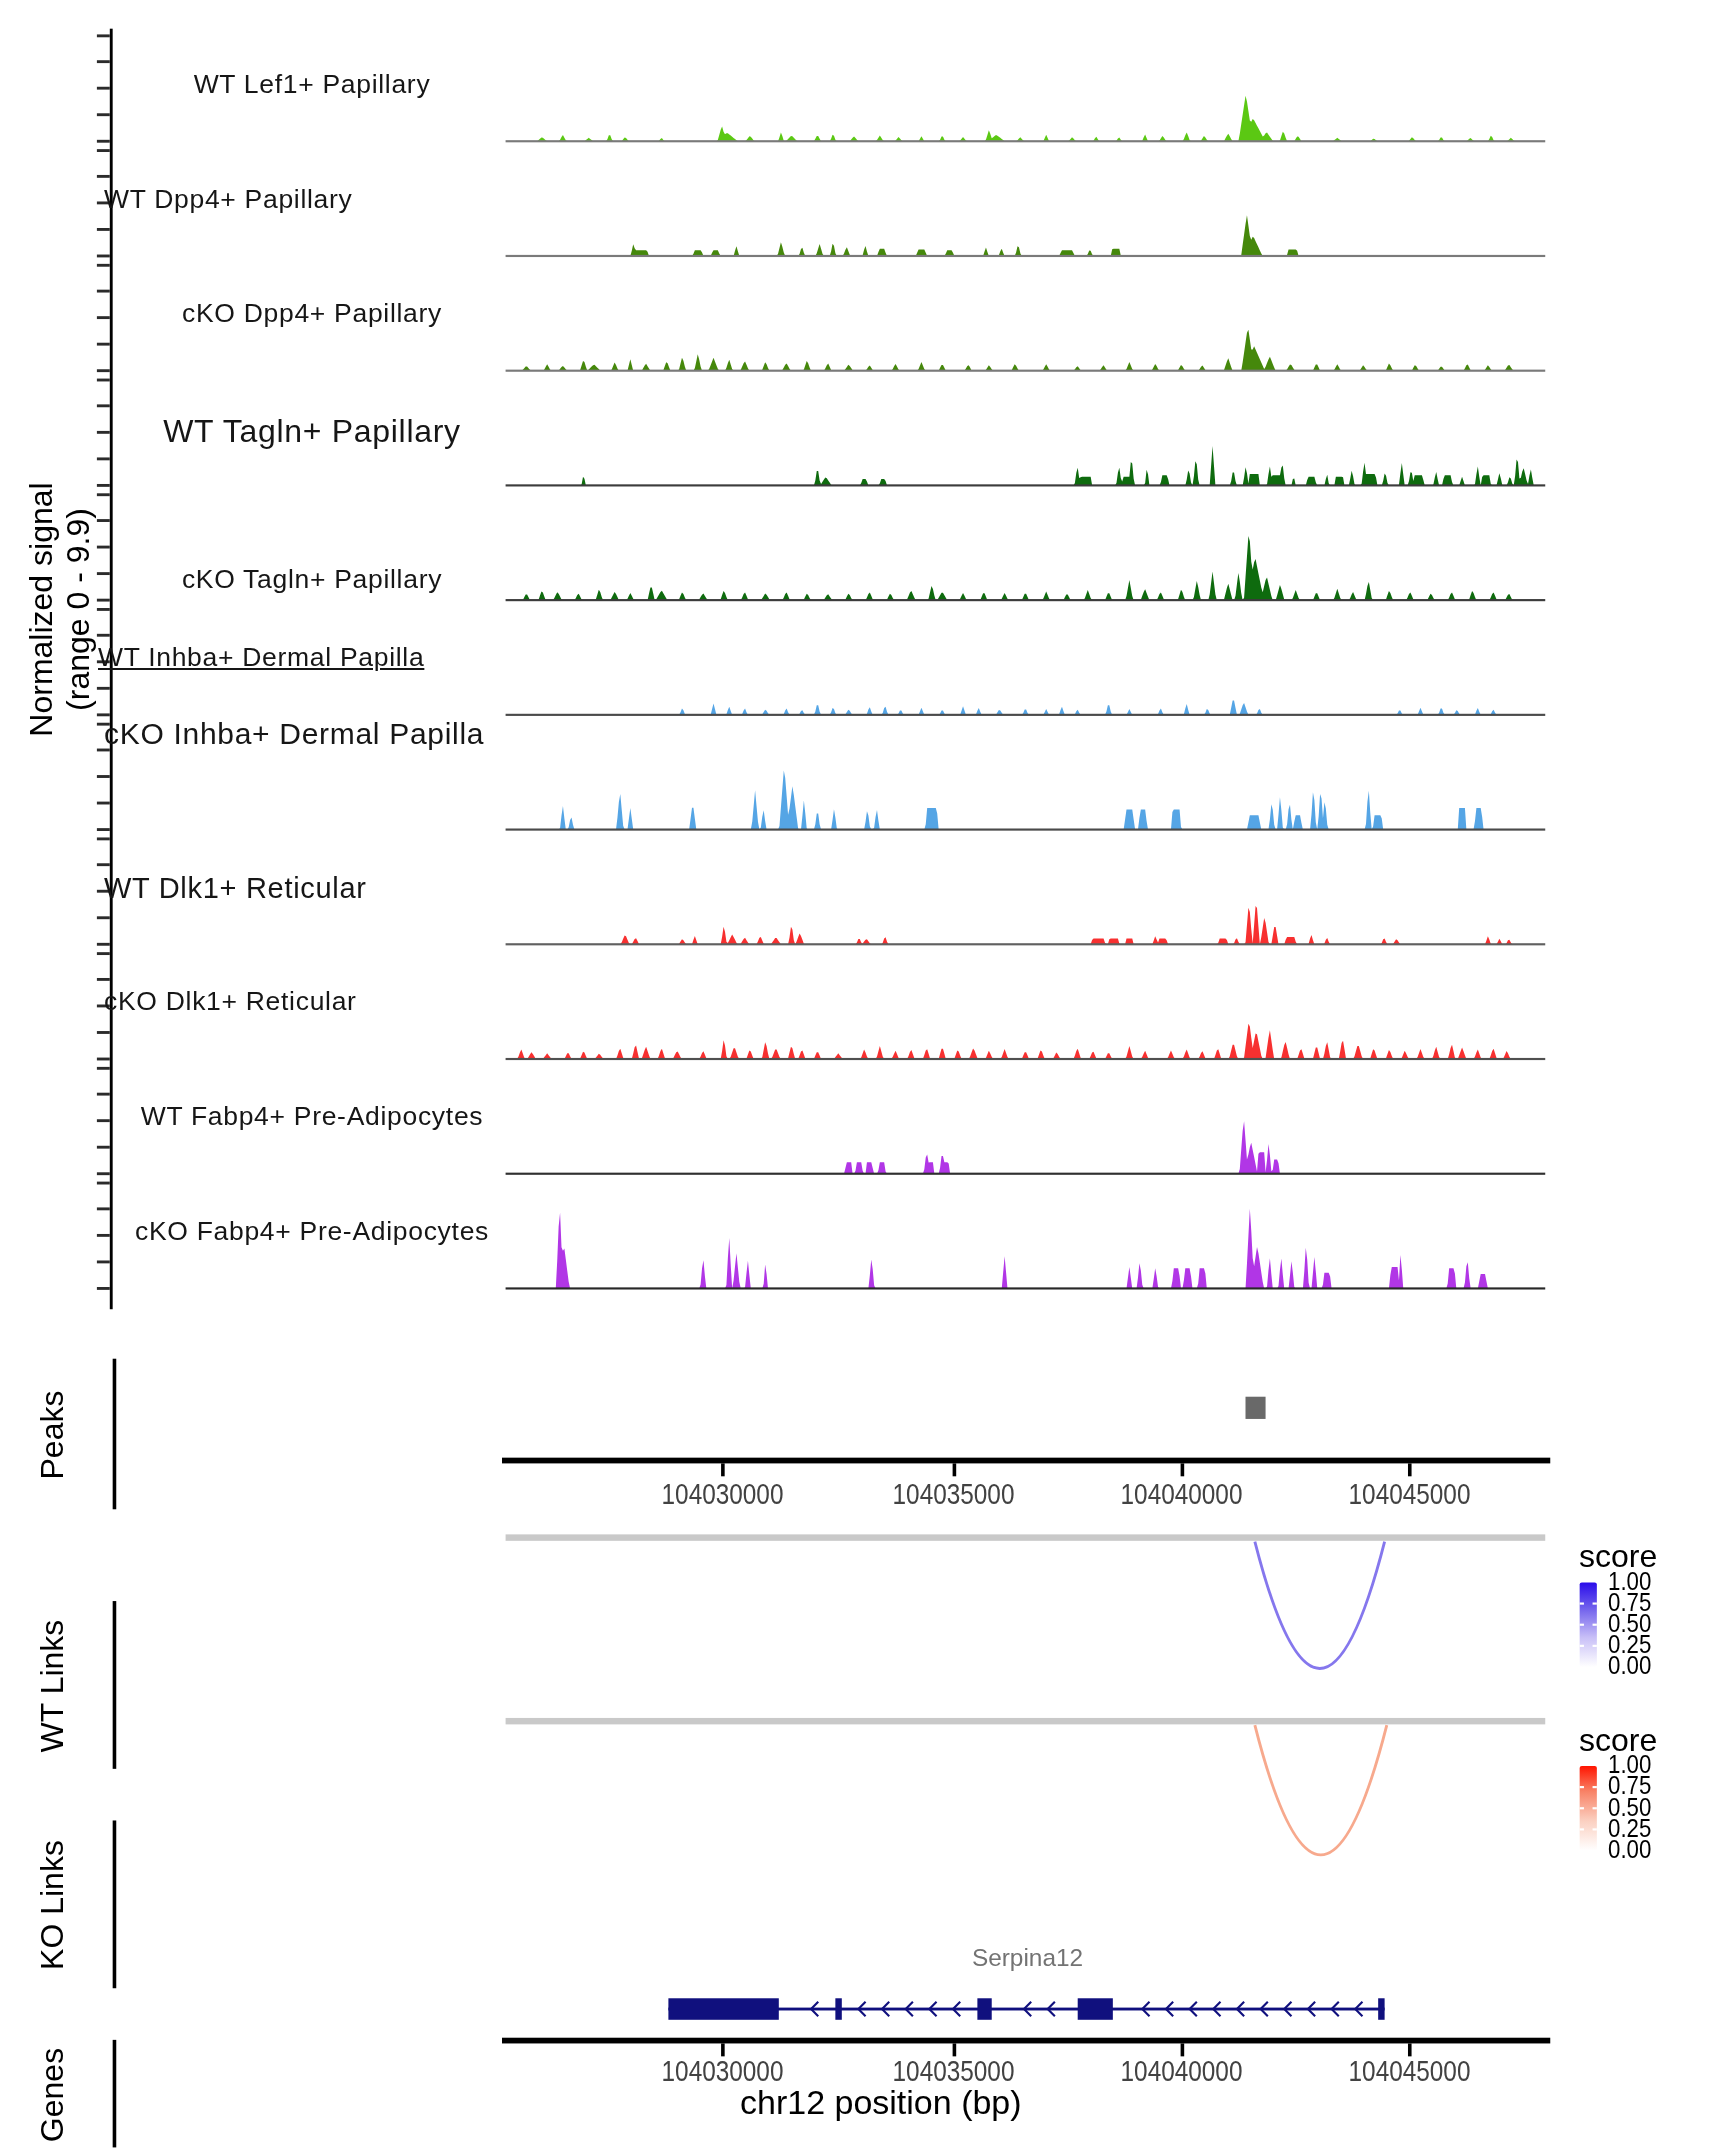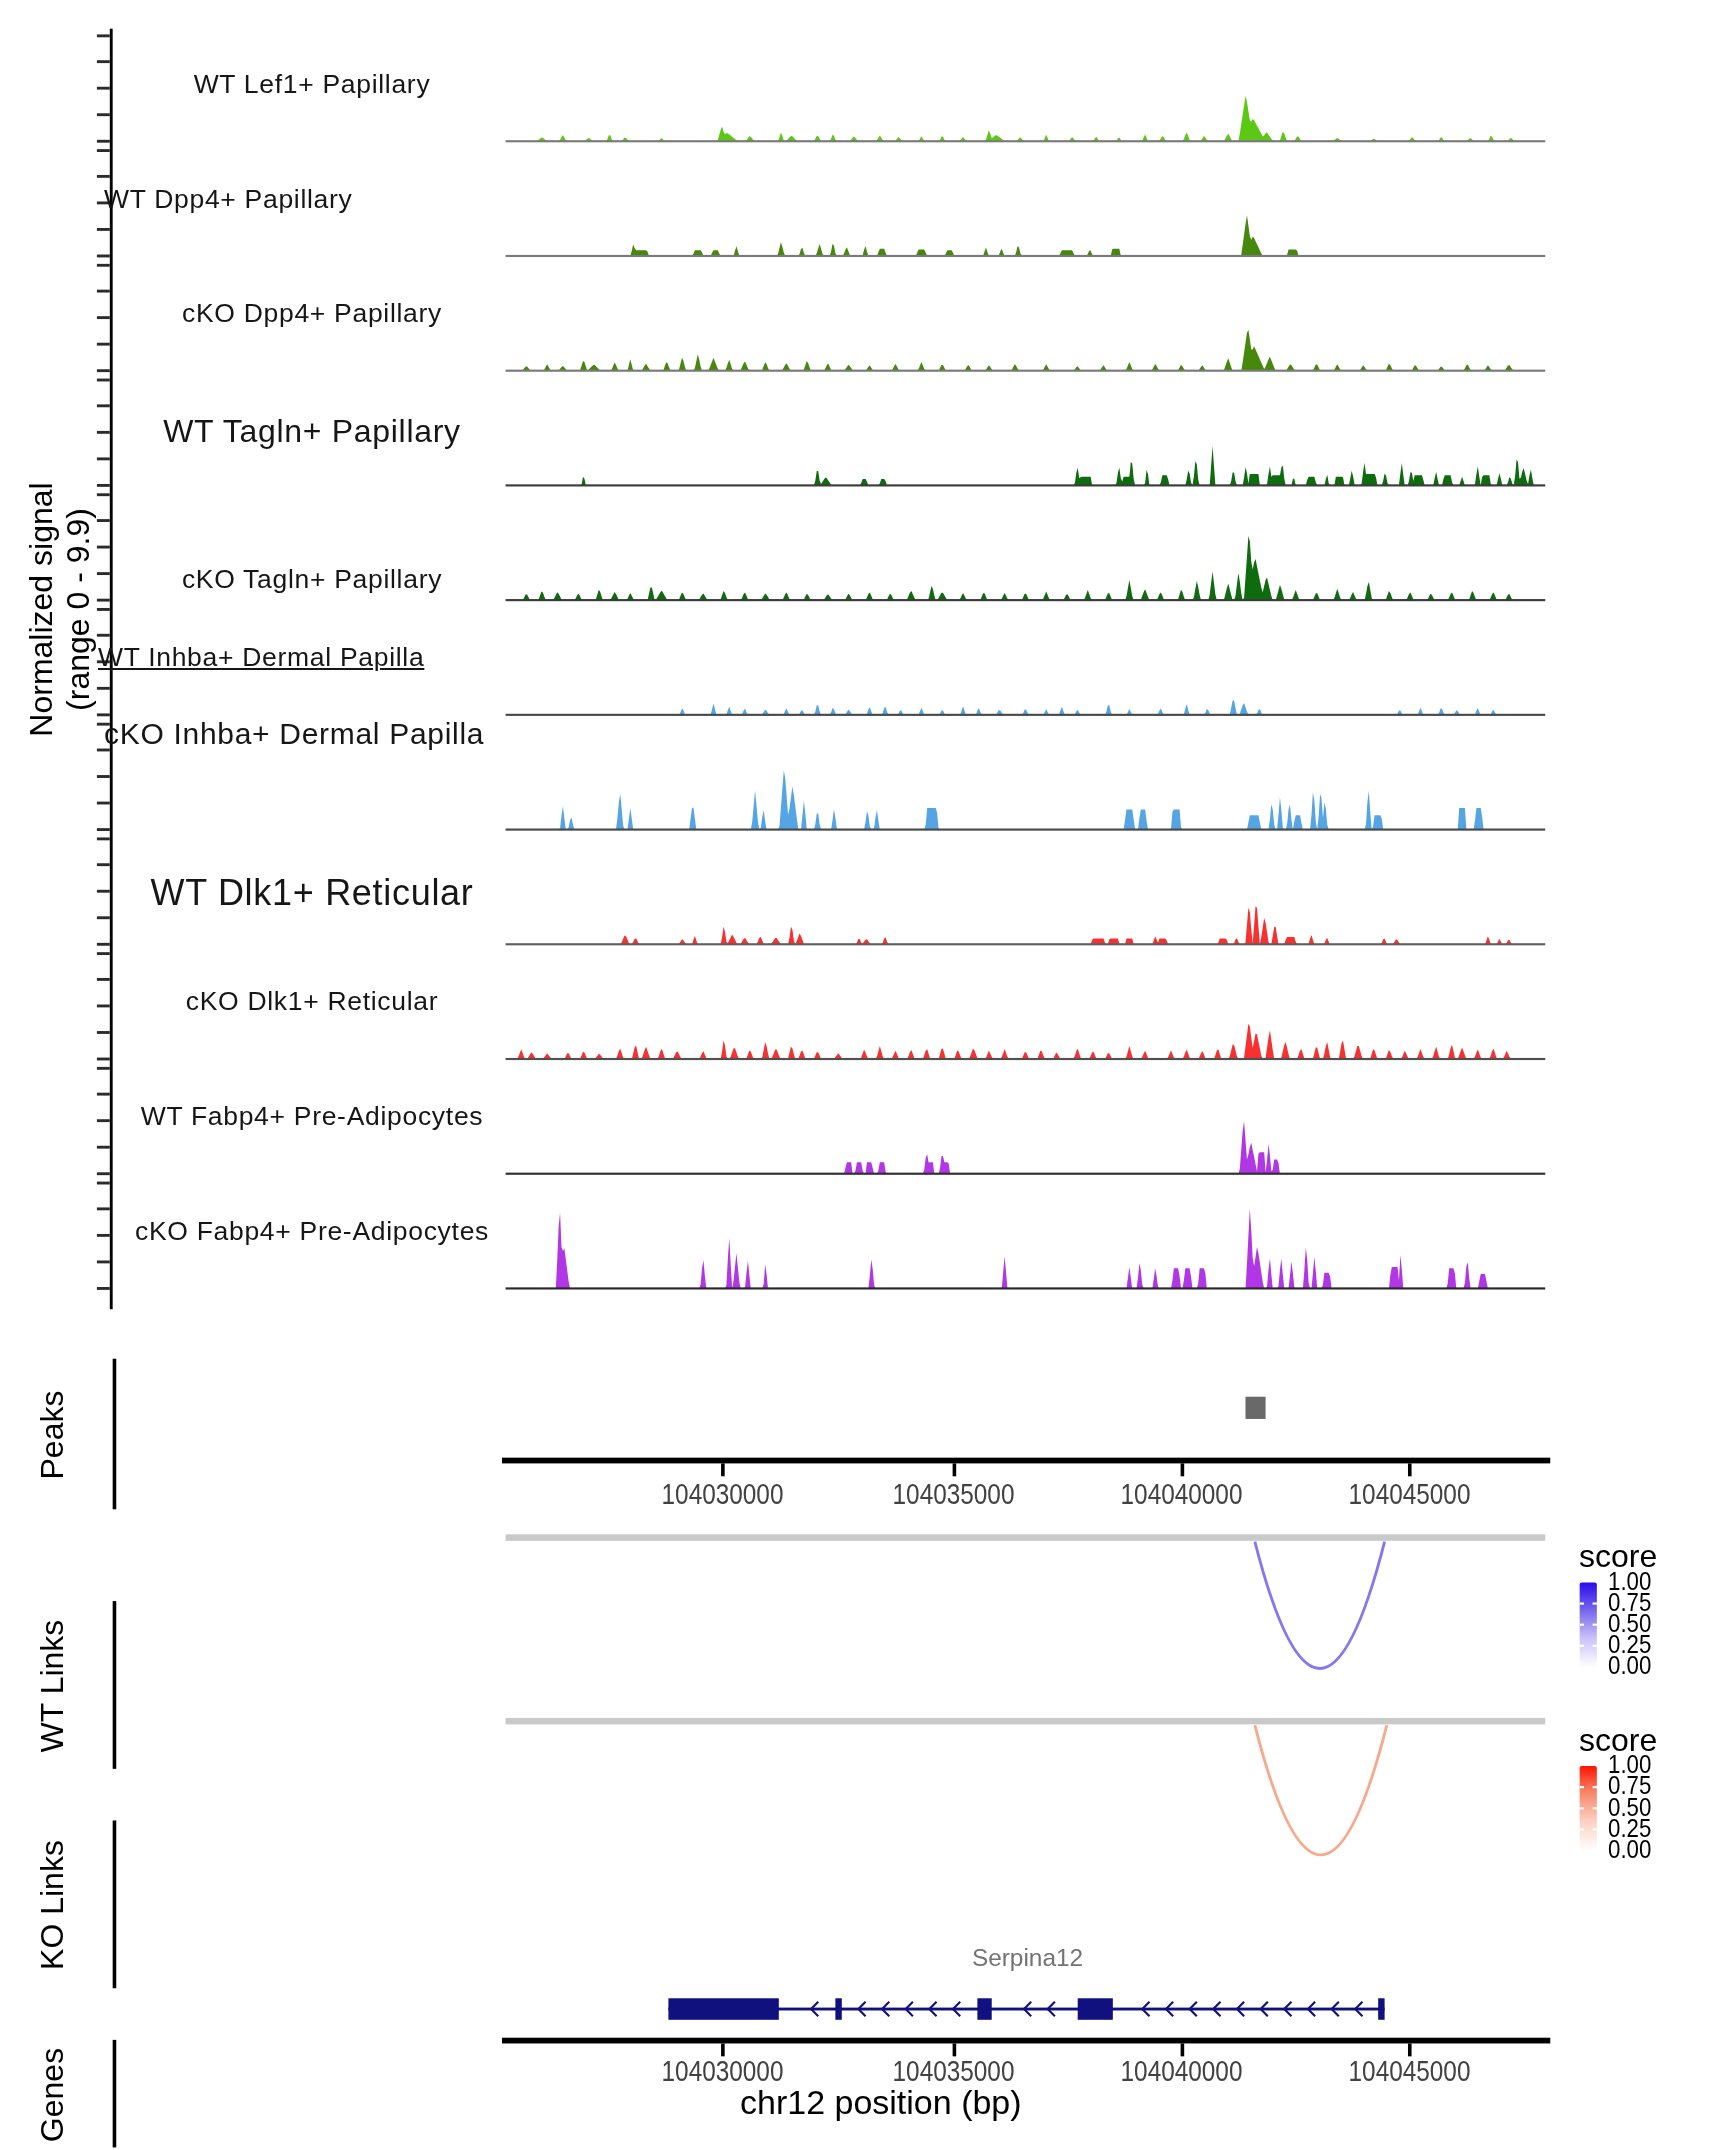--- a/index.html
+++ b/index.html
@@ -205,22 +205,22 @@
   <div class="abs" style="left:740px;top:2083px;width:574px;text-align:left;font-size:34px;">chr12 position (bp)</div>
 
   <div id="texts">
       <div class="abs tl" style="left:104px;top:69px;width:416px;text-align:center;font-size:26.5px;">WT Lef1+ Papillary</div>
       <div class="abs tl" style="left:104px;top:184px;width:416px;text-align:left;font-size:26.5px;">WT Dpp4+ Papillary</div>
       <div class="abs tl" style="left:104px;top:298px;width:416px;text-align:center;font-size:26.5px;">cKO Dpp4+ Papillary</div>
       <div class="abs tl" style="left:104px;top:413px;width:416px;text-align:center;font-size:32px;">WT Tagln+ Papillary</div>
       <div class="abs tl" style="left:104px;top:528px;width:416px;text-align:center;font-size:26.5px;margin-top:36px;">cKO Tagln+ Papillary</div>
       <div class="abs tl" style="left:98px;top:642px;width:416px;font-size:26.5px;text-decoration:underline;">WT Inhba+ Dermal Papilla</div>
       <div class="abs tl" style="left:104px;top:717px;width:416px;font-size:30px;">cKO Inhba+ Dermal Papilla</div>
-      <div class="abs tl" style="left:104px;top:872px;width:416px;text-align:center;font-size:36px;">WT Dlk1+ Reticular</div>
-      <div class="abs tl" style="left:104px;top:986px;width:416px;text-align:center;font-size:26.5px;">cKO Dlk1+ Reticular</div>
+      <div class="abs tl" style="left:104px;top:872px;width:416px;font-size:29px;">WT Dlk1+ Reticular</div>
+      <div class="abs tl" style="left:104px;top:986px;width:416px;font-size:26.5px;">cKO Dlk1+ Reticular</div>
       <div class="abs tl" style="left:104px;top:1101px;width:416px;text-align:center;font-size:26.5px;">WT Fabp4+ Pre-Adipocytes</div>
       <div class="abs tl" style="left:104px;top:1216px;width:416px;text-align:center;font-size:26.5px;">cKO Fabp4+ Pre-Adipocytes</div>
       <div class="abs num" style="left:608px;top:1478px;width:229px;text-align:center;font-size:29px;">104030000</div>
       <div class="abs num" style="left:608px;top:2055px;width:229px;text-align:center;font-size:29px;">104030000</div>
       <div class="abs num" style="left:839px;top:1478px;width:229px;text-align:center;font-size:29px;">104035000</div>
       <div class="abs num" style="left:839px;top:2055px;width:229px;text-align:center;font-size:29px;">104035000</div>
       <div class="abs num" style="left:1067px;top:1478px;width:229px;text-align:center;font-size:29px;">104040000</div>
       <div class="abs num" style="left:1067px;top:2055px;width:229px;text-align:center;font-size:29px;">104040000</div>
       <div class="abs num" style="left:1295px;top:1478px;width:229px;text-align:center;font-size:29px;">104045000</div>
       <div class="abs num" style="left:1295px;top:2055px;width:229px;text-align:center;font-size:29px;">104045000</div>

